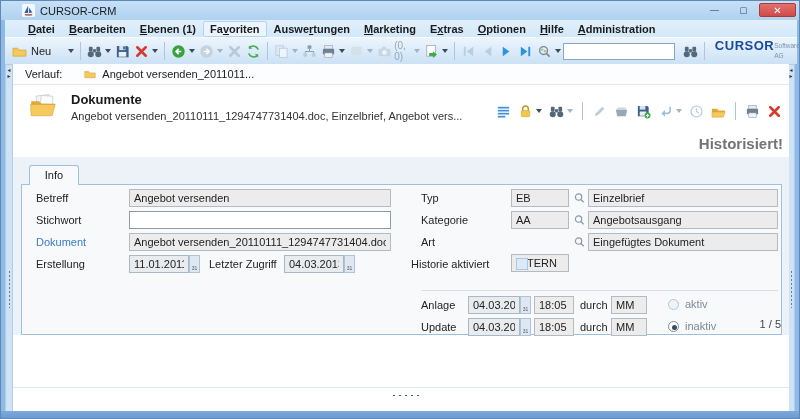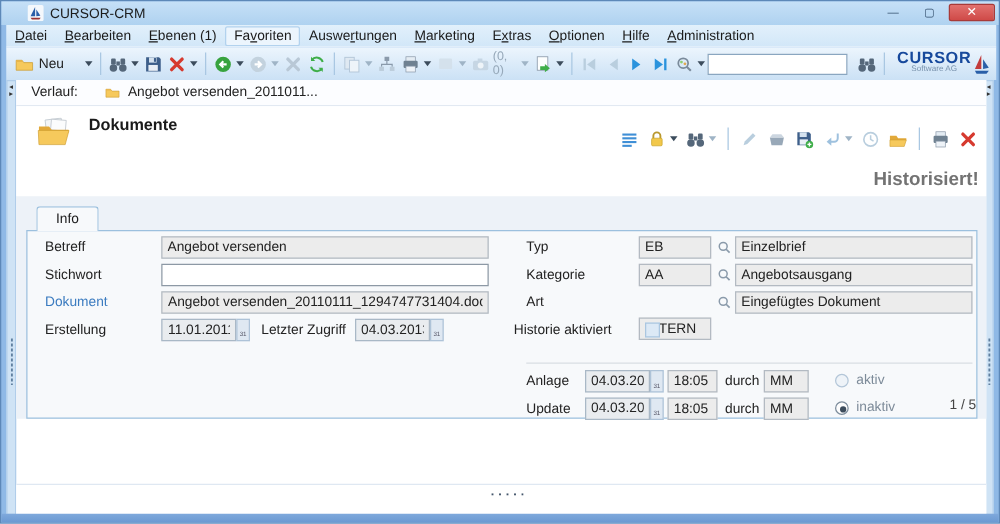--- a/index.html
+++ b/index.html
@@ -15,42 +15,42 @@
   .app-icon { width:13px; height:13px; margin-right:5px; }
   .win-controls { position:absolute; right:3px; top:2px; display:flex; gap:2px; }
   .win-btn { width:27px; height:14px; display:flex; align-items:center;
     justify-content:center; font-size:9px; color:#34506e; border-radius:2px; }
   .win-close { width:37px; background:linear-gradient(#e2716e,#cf4a48);
     color:#fff; font-size:10px; border:1px solid #a83a38; }
 
   
   .menubar { position:absolute; left:4px; top:19px; width:792px; height:17px;
     background:linear-gradient(#e2f0fb,#d2e7f8); display:flex; align-items:center;
-    font-size:11px; color:#1a1a1a; padding-left:0; }
+    font-size:11px; color:#1a1a1a; padding-left:16px;font-weight:bold; }
   .menu-item { padding:1px 6px; border:1px solid transparent; border-radius:2px; white-space:nowrap; }
   .menu-item.active { background:#ecf5fd; border-color:#b2d2ee; }
 
   
   .toolbar { position:absolute; left:4px; top:36px; width:792px; height:27px;
     background:linear-gradient(#ecf5fd,#cbe1f5); border-top:1px solid #f6fbff;
     display:flex; align-items:center; padding:0 5px; font-size:11px; color:#222; }
   .tb-btn { display:flex; align-items:center; padding:2px 1px; margin:0 1px; border-radius:2px; }
   .tb-label { margin:0 3px 0 4px; }
   .caret { width:0; height:0; border-left:3px solid transparent; border-right:3px solid transparent;
     border-top:4px solid #3c4c5c; margin-left:3px; }
   .caret.dim { border-top-color:#9fb4c6; }
   .tb-sep { width:1px; height:18px; background:#a9c7e2; margin:0 4px; flex:none; }
   .ic { width:15px; height:15px; display:block; flex:none; }
   .ic12 { width:12px; height:12px; display:block; flex:none; }
   .counter-label { color:#96a8b9; font-size:10px; margin-left:2px; }
   .tb-right { margin-left:auto; display:flex; align-items:center; }
   .search-input { width:112px; height:17px; border:1px solid #8aa6c0; background:#fff;
     font-size:11px; padding:0 3px; margin-right:6px; font-family:"Liberation Sans",sans-serif; }
   .logo-block { display:flex; align-items:center; margin-left:6px; }
-  .logo-text { display:flex; flex-direction:column; align-items:center; line-height:10px; }
+  .logo-text { display:flex; align-items:flex-start; line-height:10px; }
   .logo-name { font-size:13px; font-weight:bold; color:#17499c; letter-spacing:.5px; }
   .logo-sub { font-size:6.5px; color:#7a93ad; }
 
   
   .main { position:absolute; left:12px; top:63px; width:776px; height:348px; background:#ffffff; }
   .edge { position:absolute; top:63px; width:8px; height:348px;
     background:#cfe3f5; border:1px solid #b0cdea; }
   .edge-left { left:4px; } .edge-right { right:4px; }
   .edge .chevrons { position:absolute; top:2px; left:0; width:100%; text-align:center;
     font-size:6px; line-height:6px; color:#333; }
@@ -328,20 +328,21 @@
     </div>
 
     <div class="header">
       <svg class="hdr-folder" viewBox="0 0 26 22">
         <rect x="7" y="1" width="12" height="8" fill="#f4f6f8" stroke="#bec6cd" stroke-width=".6" transform="rotate(-7 13 5)"></rect>
         <rect x="11" y="1.5" width="11" height="8" fill="#fbfcfd" stroke="#bec6cd" stroke-width=".6" transform="rotate(5 16 5)"></rect>
         <path d="M2 6.5h7.5l2 2.5H24v2H2z" fill="#e2a93a"></path>
         <path d="M1.5 9.5h22.8L21.5 20H2z" fill="#f6c95c" stroke="#cf9e30" stroke-width=".5"></path>
       </svg>
       <div class="hdr-title">Dokumente</div>
+      <div class="hdr-sub">Angebot versenden_20110111_1294747731404.doc, Einzelbrief, Angebot vers...</div>
 
       <div class="hdr-icons">
         <div class="tb-btn">
           <svg class="ic" viewBox="0 0 16 16">
               <g fill="#3f8fd6">
                 <rect x="2" y="3" width="12" height="1.8"></rect>
                 <rect x="2" y="6.2" width="12" height="1.8"></rect>
                 <rect x="2" y="9.4" width="12" height="1.8"></rect>
                 <rect x="2" y="12.6" width="8" height="1.8"></rect>
               </g>

